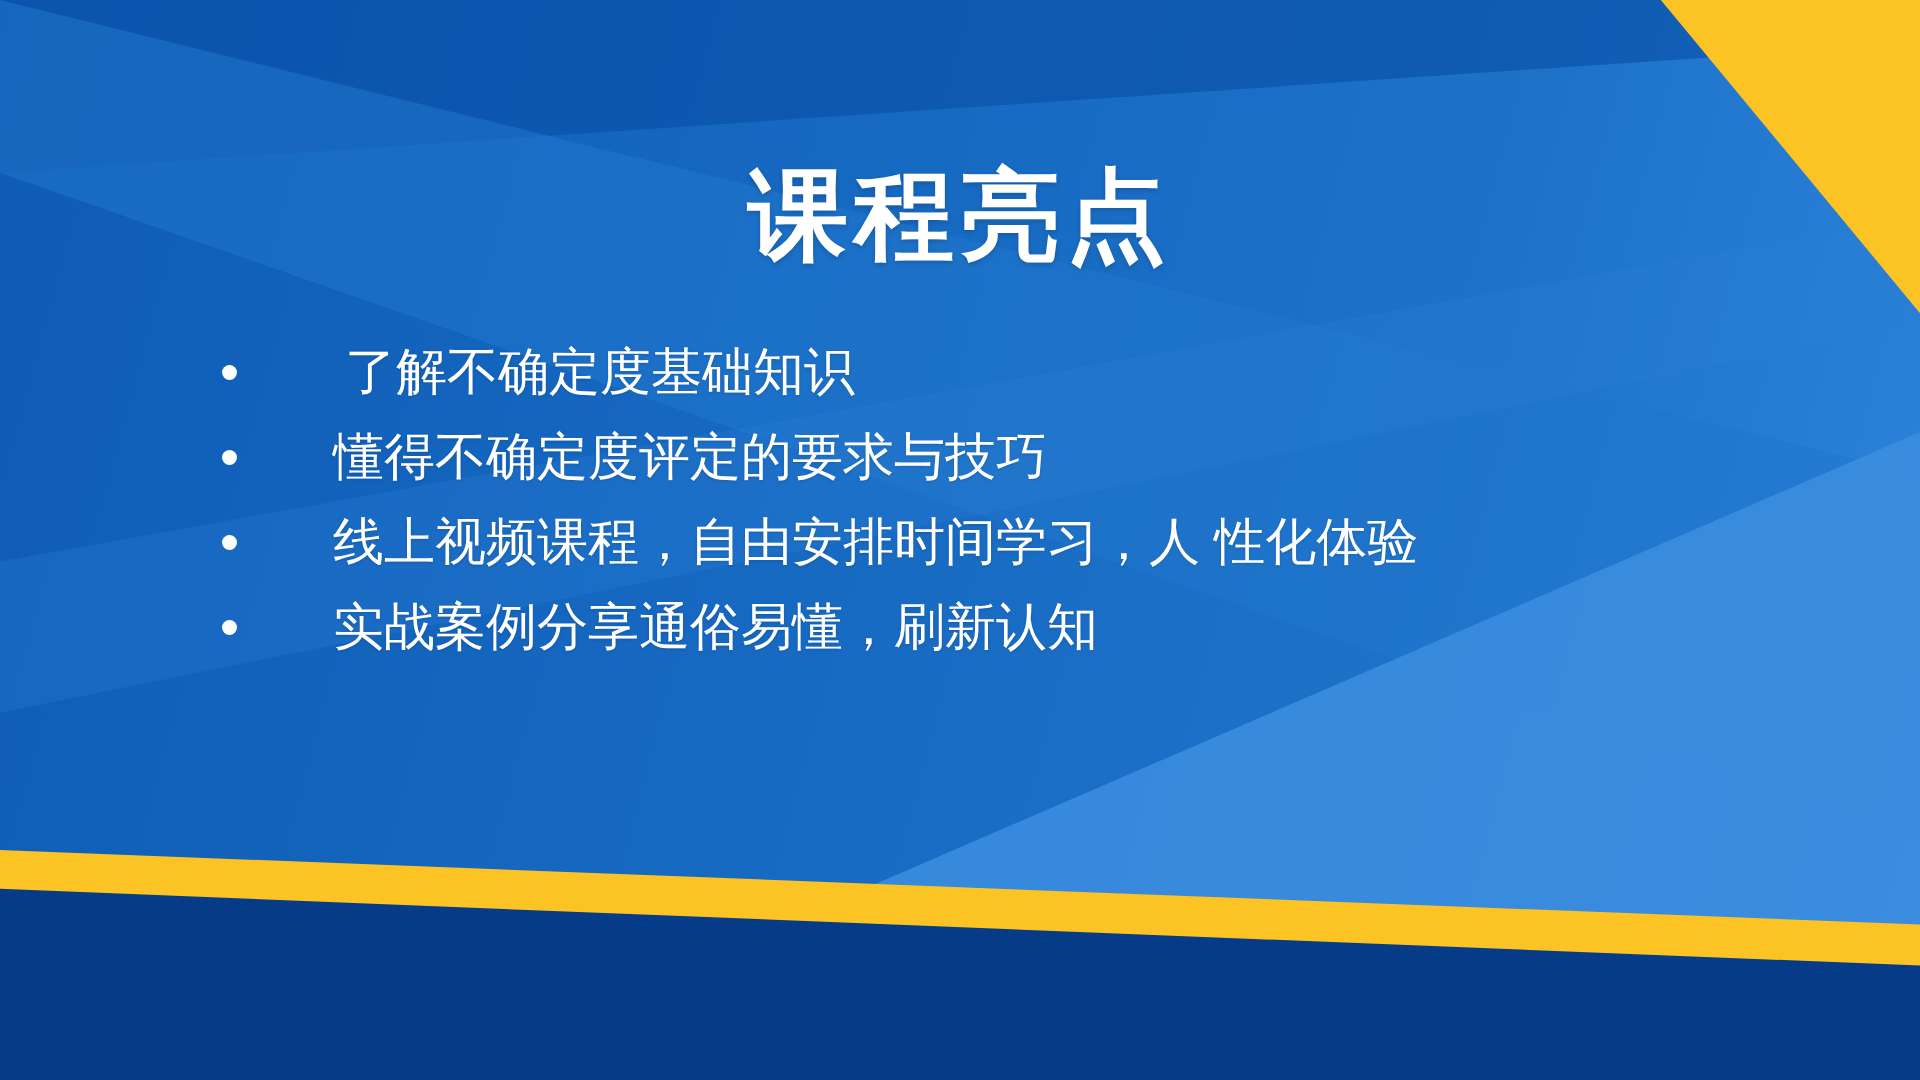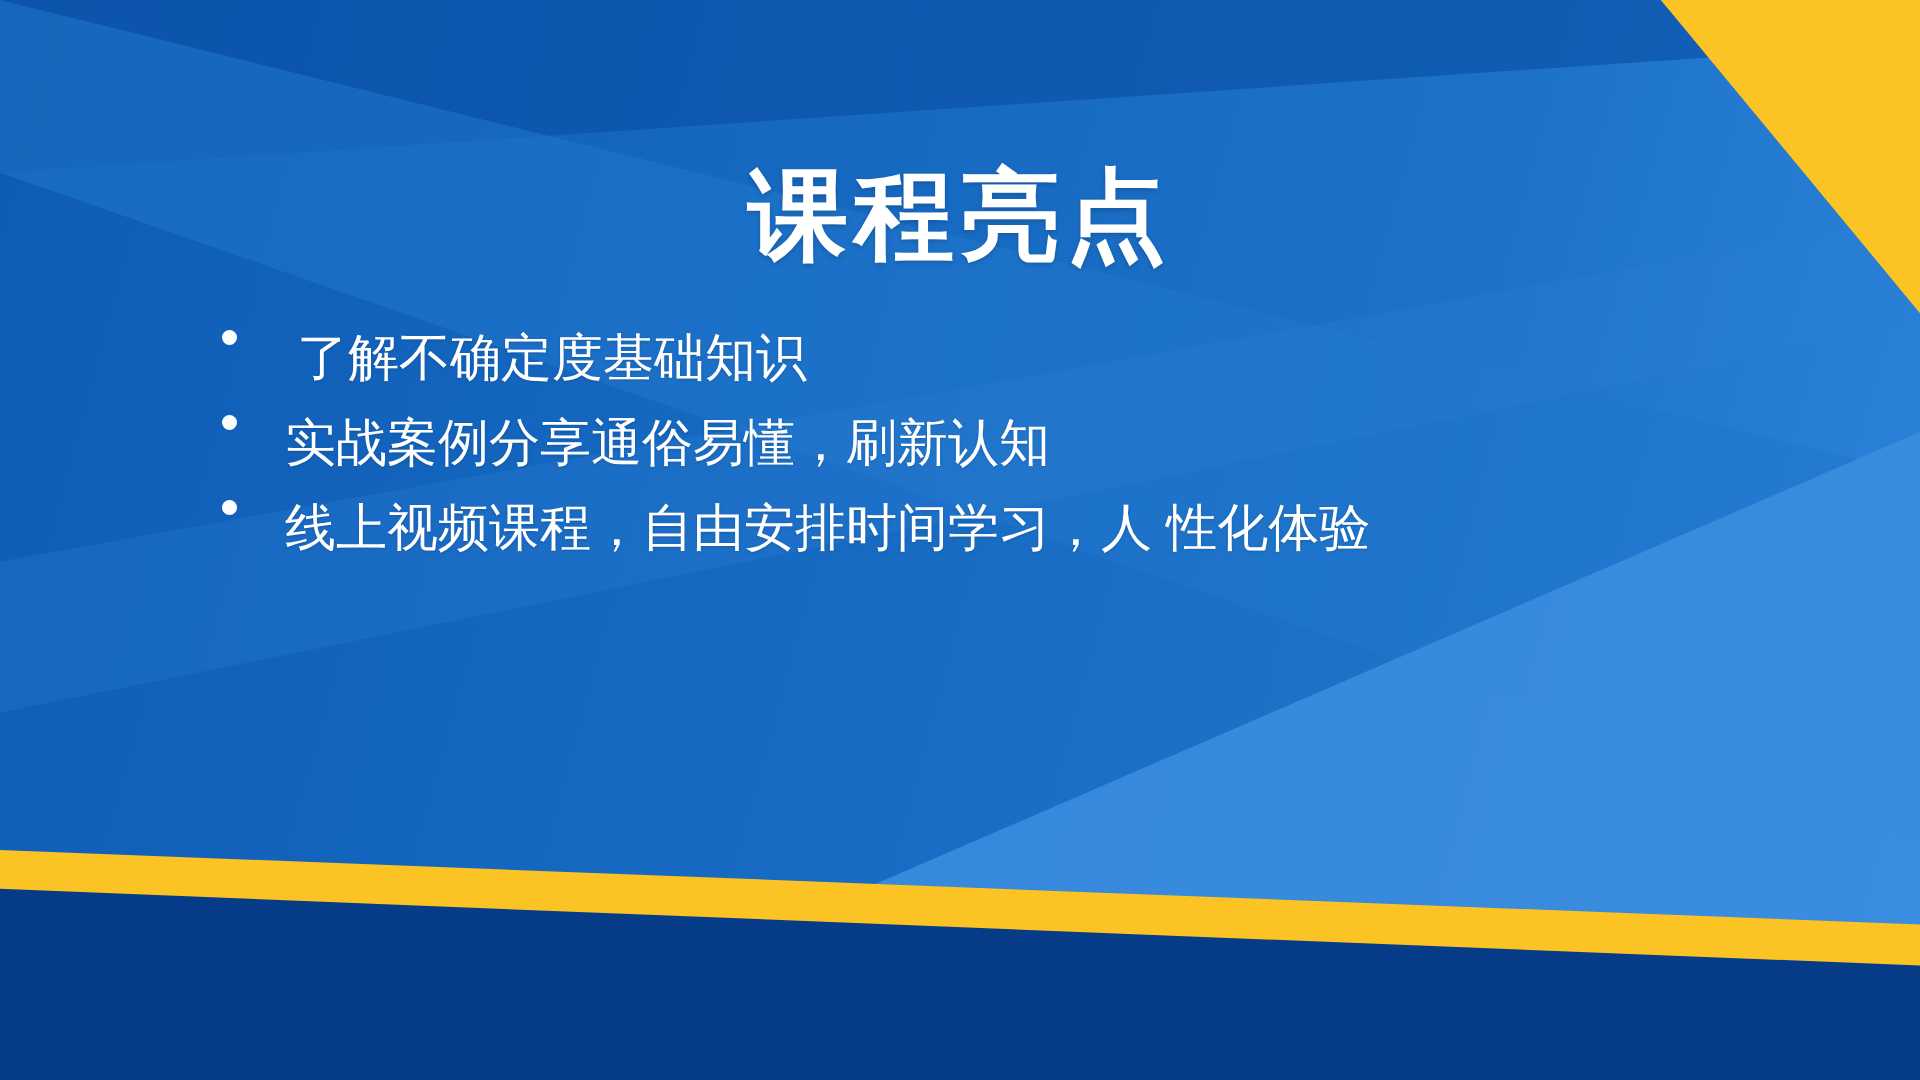--- a/index.html
+++ b/index.html
@@ -80,22 +80,24 @@
     position: absolute;
     top: 330px;
     left: 218px;
     right: 60px;
     list-style: none;
     margin: 0;
     padding: 0;
   }
   .bullet-item {
     display: flex;
+    align-items: center;
     height: 85px;
     color: #ffffff;
+    gap: 48px;
   }
   .bullet-marker {
     flex: 0 0 auto;
     width: 15px;
     height: 15px;
     border-radius: 50%;
     background: #ffffff;
     margin-right: 48px;
     margin-left: 4px;
   }
@@ -122,21 +124,25 @@
 
   <h1 class="slide-title">课程亮点</h1>
 
   <ul class="bullet-list">
     <li class="bullet-item">
       <span class="bullet-marker"></span>
       <span class="bullet-text">了解不确定度基础知识</span>
     </li>
     <li class="bullet-item">
       <span class="bullet-marker"></span>
-      <span class="bullet-text">实战案例分享通俗易懂，刷新认知</span>
+      <span class="bullet-text">懂得不确定度评定的要求与技巧</span>
     </li>
     <li class="bullet-item">
       <span class="bullet-marker"></span>
       <span class="bullet-text">线上视频课程，自由安排时间学习，人 性化体验</span>
+    </li>
+    <li class="bullet-item">
+      <span class="bullet-marker"></span>
+      <span class="bullet-text">实战案例分享通俗易懂，刷新认知</span>
     </li>
   </ul>
 
 </div>
 
 </body></html>

